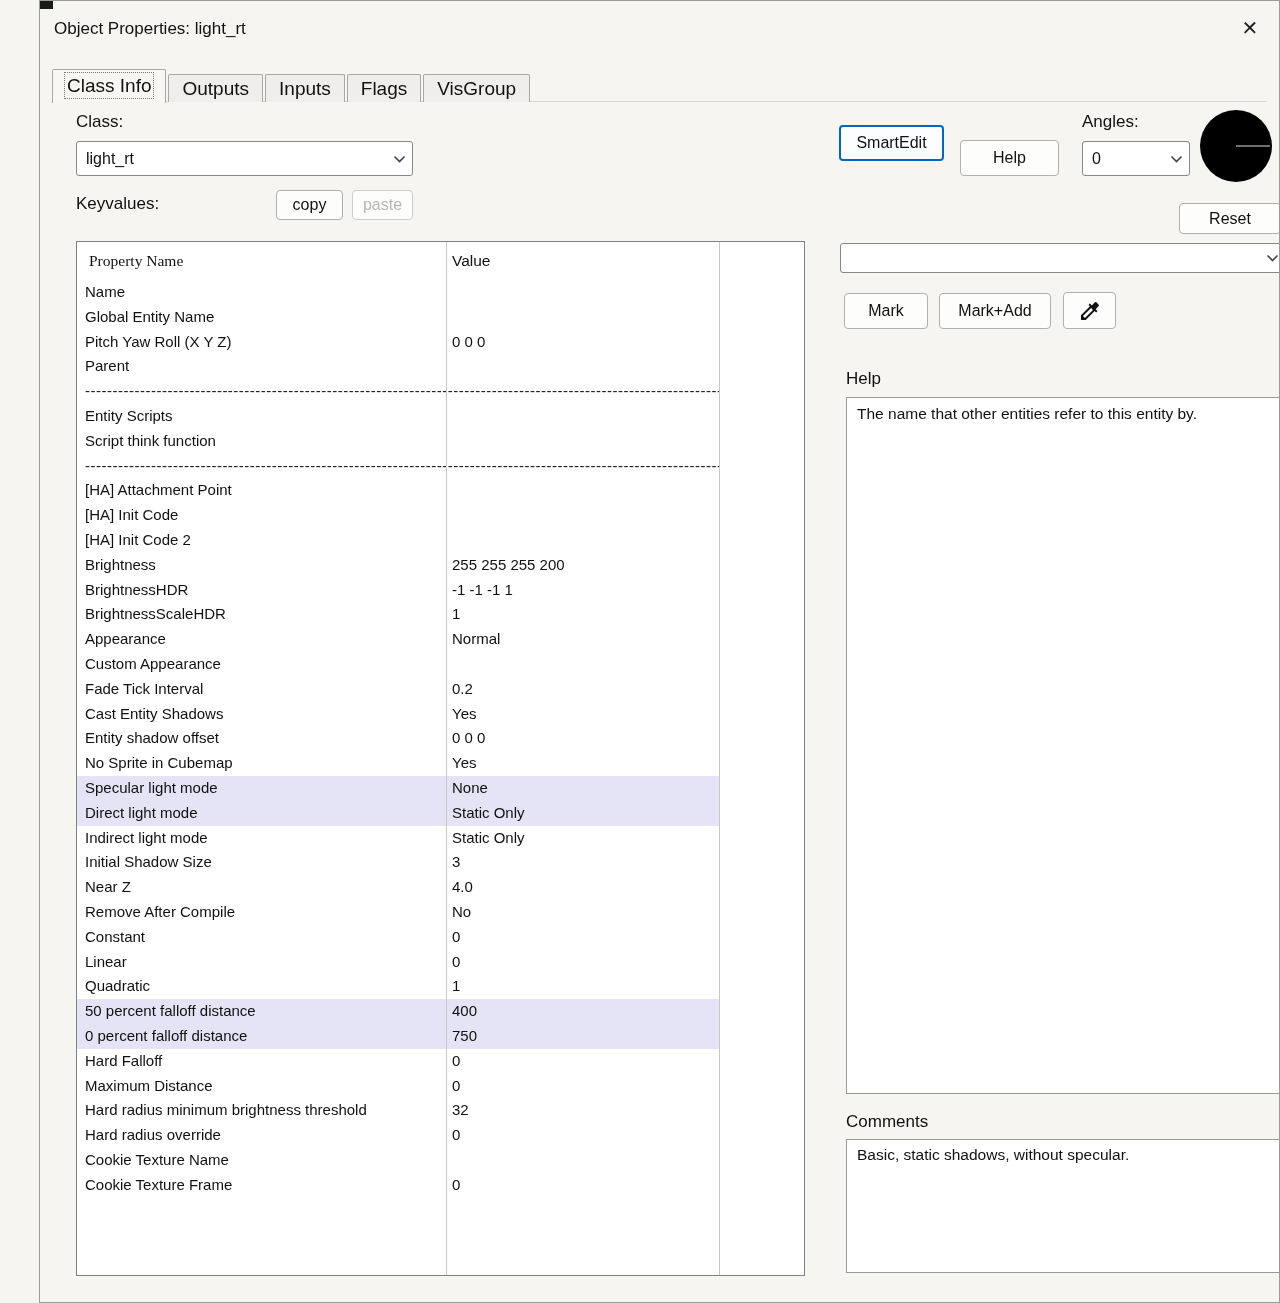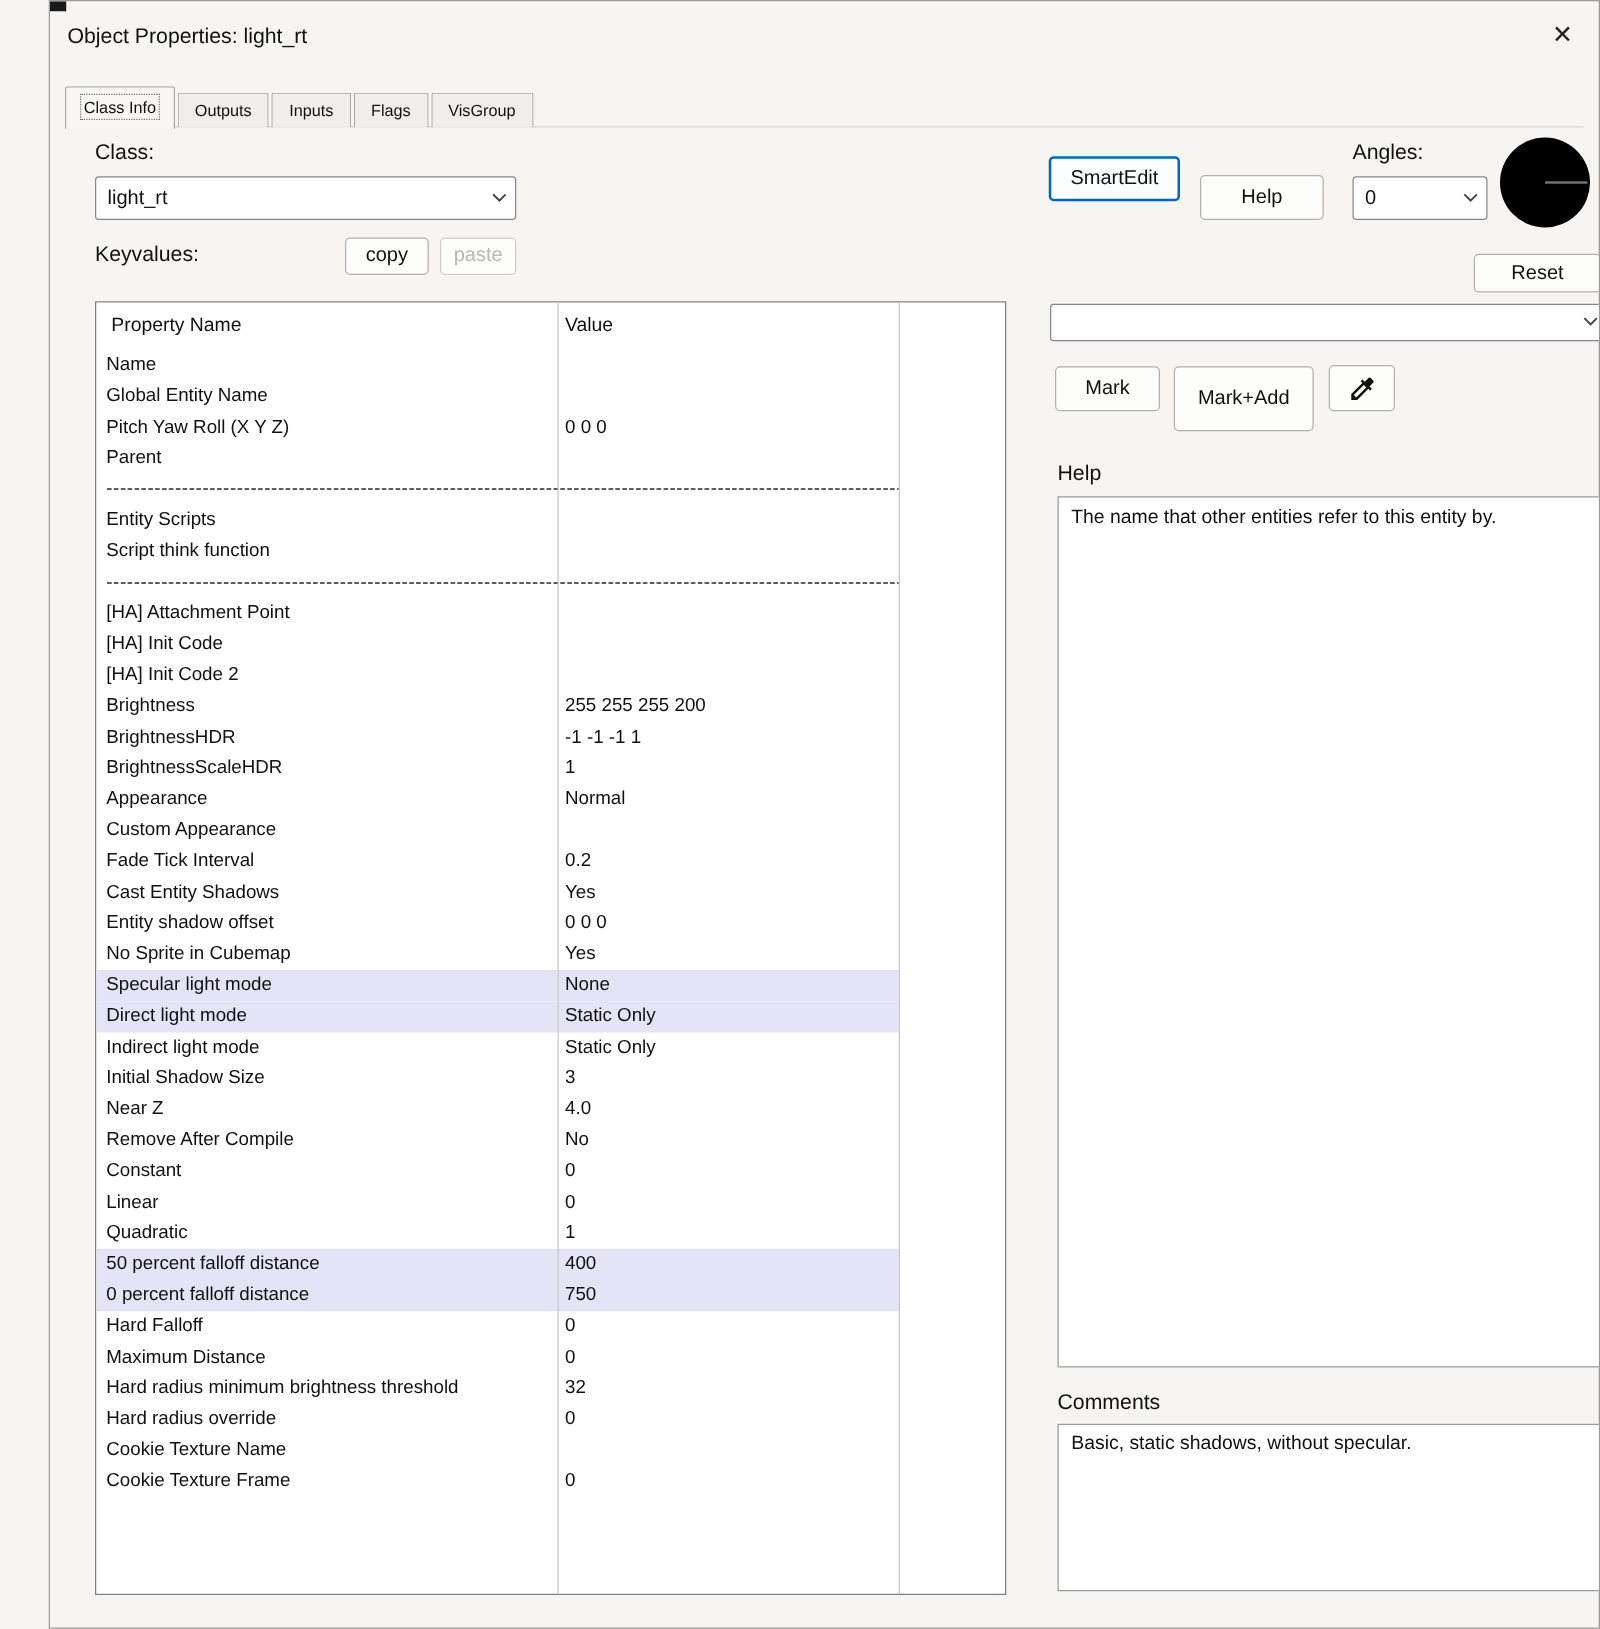--- a/index.html
+++ b/index.html
@@ -11,21 +11,21 @@
   .titlebar { position:absolute; left:0; top:0; width:100%; height:55px; }
   .title { position:absolute; left:14px; top:0; height:55px; line-height:55px; font-size:17px; }
   .close-btn { position:absolute; right:10px; top:9px; width:38px; height:36px; border:none; background:transparent;
                font-size:20px; line-height:36px; text-align:center; cursor:pointer; color:#222; font-family:inherit; }
   .corner-fragment { position:absolute; left:0; top:0; width:13px; height:8px; background:#1a1a1a; }
 
   
   .tabline { position:absolute; left:12px; right:12px; top:100px; height:1px; background:#d8d5d2; }
   .tabstrip { position:absolute; left:12px; top:67px; height:34px; display:flex; align-items:flex-end; z-index:2; }
   .tab { border:1px solid #aaa7a4; border-bottom:none; background:#f0eeec; padding:0 13px; height:28px; line-height:27px;
-         font-size:13px; margin-right:2px; border-radius:2px 2px 0 0; cursor:pointer; }
+         font-size:19px; margin-right:2px; border-radius:2px 2px 0 0; cursor:pointer; }
   .tab.active { background:#f9f7f4; height:34px; line-height:32px; position:relative; top:1px; padding:0 14px; }
   .tab.active .tlabel { outline:1px dotted #777; outline-offset:2px; }
 
   
   .btn { position:absolute; background:#fdfdfc; border:1px solid #b3b0ad; border-radius:4px; font-size:16px;
          font-family:inherit; cursor:pointer; color:#111; text-align:center; }
   .btn.disabled { color:#b9b6b3; border-color:#cfccc9; cursor:default; }
   .btn.accent { border:2px solid #0067c0; background:#fbfdff; }
   .combo { position:absolute; background:#fff; border:1px solid #8a8886; border-radius:3px; display:flex;
            align-items:center; cursor:pointer; }
@@ -43,36 +43,36 @@
   .angles-combo  { left:1042px;top:140px; width:108px; height:35px; }
   .angle-circle  { position:absolute; left:1160px; top:109px; width:72px; height:72px; border-radius:50%;
                    background:#000; cursor:pointer; }
   .angle-needle  { position:absolute; left:36px; top:35px; width:34px; height:2px; background:#6f6f6f; }
   .kv-label      { left:36px;  top:193px; }
   .copy-btn      { left:236px; top:189px; width:67px; height:30px; }
   .paste-btn     { left:312px; top:189px; width:61px; height:30px; }
   .reset-btn     { left:1139px;top:202px; width:102px; height:31px; }
   .filter-combo  { left:800px; top:242px; width:446px; height:30px; }
   .mark-btn      { left:804px; top:292px; width:84px;  height:36px; }
-  .markadd-btn   { left:899px; top:292px; width:112px; height:52px; }
+  .markadd-btn   { left:899px; top:292px; width:112px; height:36px; }
   .picker-btn    { left:1023px;top:291px; width:53px;  height:37px; padding-top:5px; }
   .help-label    { left:806px; top:368px; }
   .help-box      { position:absolute; left:806px; top:396px; width:435px; height:697px; background:#fff;
                    border:1px solid #9a9a9a; font-size:15.5px; padding:6px 10px; line-height:1.35; }
   .comments-label{ left:806px; top:1111px; }
   .comments-box  { position:absolute; left:806px; top:1138px; width:435px; height:134px; background:#fff;
                    border:1px solid #9a9a9a; font-size:15.5px; padding:6px 10px; }
 
   
   .ptable { position:absolute; left:36px; top:240px; width:729px; height:1035px; background:#fff;
             border:1px solid #808080; overflow:hidden; }
   .vline { position:absolute; top:0; bottom:0; width:1px; background:#c8c8c8; z-index:3; }
   .vline1 { left:369px; } .vline2 { left:642px; }
   .thead { display:flex; height:38px; align-items:center; font-size:15.5px; }
-  .hname { width:369px; padding-left:12px; }
+  .hname { width:369px; padding-left:12px;font-family:Liberation Serif, serif; }
   .hval  { width:273px; padding-left:6px; }
   .trows { position:absolute; left:0; top:38px; right:0; }
   .trow  { display:flex; height:24.8px; line-height:24.8px; font-size:15px; }
   .cname { width:369px; padding-left:8px; white-space:nowrap; overflow:hidden; }
   .cval  { width:273px; padding-left:6px; white-space:nowrap; overflow:hidden; }
   .cdiv  { width:642px; padding-left:8px; white-space:nowrap; overflow:hidden; letter-spacing:0.5px; color:#222; }
   .trow.hl .cname, .trow.hl .cval, .trow.hl .cdiv { background:#e4e4f6; }
 </style>
 </head>
 <body>

